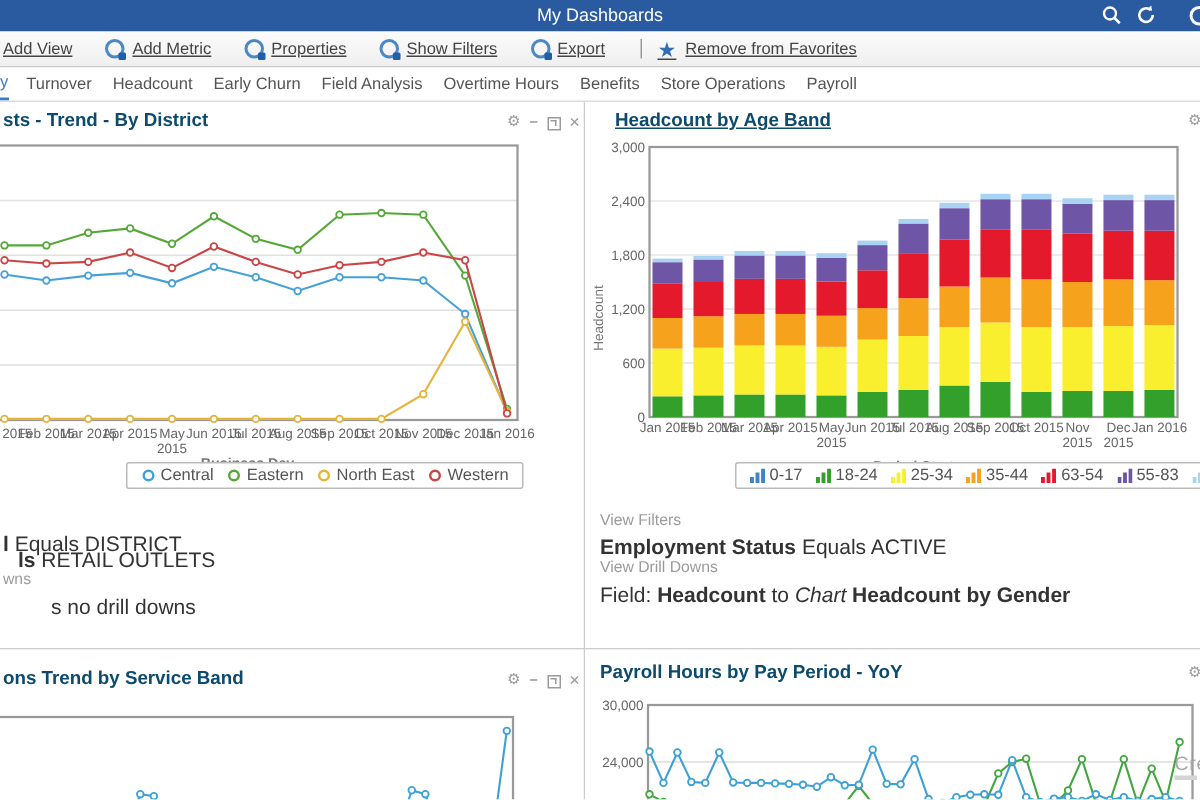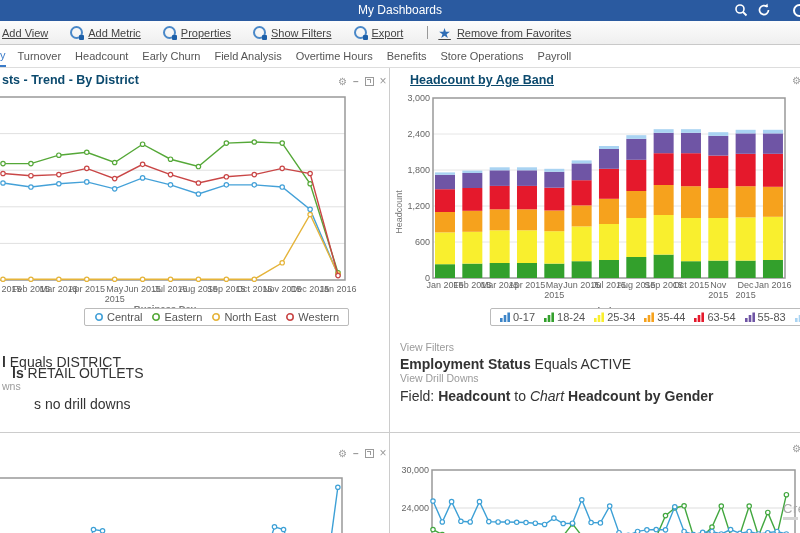--- a/index.html
+++ b/index.html
@@ -411,20 +411,21 @@
   <div class="meta" style="left:10px;top:320px;">
     <span>Field:</span>
     <b>Headcount</b>
     <span>to</span>
     <i>Chart</i>
     <b>Headcount by Gender</b>
   </div>
 </div>
 
 <div class="panel" style="left:0;top:433px;width:389px;height:100px;">
+  <div class="panel-title" style="left:2px;top:12px;">ons Trend by Service Band</div>
   <div class="head-icons" style="left:338px;top:15px;">
     <span class="icn ic-gear"></span>
     <span class="icn ic-min"></span>
     <span class="icn ic-pop"></span>
     <span class="icn ic-close"></span>
   </div>
   <svg id="serviceband-svg" style="position:absolute;left:-12px;top:37px;" width="402" height="63">
       <rect x="-15" y="8" width="369" height="140" fill="none" stroke="#999" stroke-width="1.5"></rect>
       <polyline points="15,87.19999999999999 24.05,84.56 33.1,85.88 42.150000000000006,83.24 51.2,87.19999999999999 60.25,85.88 69.30000000000001,84.56 78.35000000000001,87.19999999999999 87.4,83.24 96.45,85.88 105.5,59.47999999999999 114.55000000000001,60.8 123.60000000000001,84.56 132.65,85.88 141.70000000000002,87.19999999999999 150.75,84.56 159.8,83.24 168.85000000000002,85.88 177.9,87.19999999999999 186.95000000000002,84.56 196,85.88 205.05,87.19999999999999 214.10000000000002,83.24 223.15,84.56 232.20000000000002,85.88 241.25000000000003,87.19999999999999 250.3,84.56 259.35,85.88 268.40000000000003,83.24 277.45000000000005,84.56 286.5,56.83999999999999 295.55,59.47999999999999 304.6,84.56 313.65000000000003,85.88 322.70000000000005,87.19999999999999 331.75,83.24 340.8,84.56 349.85,17.239999999999995" fill="none" stroke="#3da0d6" stroke-width="1.4"></polyline>
       <circle cx="15" cy="87.19999999999999" r="2.2" fill="#fff" stroke="#3da0d6" stroke-width="1.2"></circle>
@@ -462,20 +463,21 @@
       <circle cx="304.6" cy="84.56" r="2.2" fill="#fff" stroke="#3da0d6" stroke-width="1.2"></circle>
       <circle cx="313.65000000000003" cy="85.88" r="2.2" fill="#fff" stroke="#3da0d6" stroke-width="1.2"></circle>
       <circle cx="322.70000000000005" cy="87.19999999999999" r="2.2" fill="#fff" stroke="#3da0d6" stroke-width="1.2"></circle>
       <circle cx="331.75" cy="83.24" r="2.2" fill="#fff" stroke="#3da0d6" stroke-width="1.2"></circle>
       <circle cx="340.8" cy="84.56" r="2.2" fill="#fff" stroke="#3da0d6" stroke-width="1.2"></circle>
       <circle cx="349.85" cy="17.239999999999995" r="2.2" fill="#fff" stroke="#3da0d6" stroke-width="1.2"></circle>
     </svg>
 </div>
 
 <div class="panel" style="left:390px;top:433px;width:410px;height:100px;">
+  <div class="panel-title" style="left:10px;top:8px;">Payroll Hours by Pay Period - YoY</div>
   <div class="head-icons" style="left:402px;top:11px;">
     <span class="icn ic-gear"></span>
   </div>
   <svg id="payroll-svg" style="position:absolute;left:0;top:22px;" width="410" height="78">
       <line x1="42" y1="53" x2="405" y2="53" stroke="#ddd" stroke-width="1"></line>
       <rect x="42" y="15" width="363" height="120" fill="none" stroke="#999" stroke-width="1.5"></rect>
       <text x="39" y="18" text-anchor="end" font-size="9" fill="#666">30,000</text>
       <text x="39" y="56" text-anchor="end" font-size="9" fill="#666">24,000</text>
       <polyline points="43,74.53333333333333 52.3,79.6 61.6,81.5 70.9,80.86666666666666 80.2,82.13333333333334 89.5,81.5 98.80000000000001,82.76666666666667 108.10000000000001,82.13333333333334 117.4,81.5 126.7,82.13333333333334 136,81.5 145.3,80.86666666666666 154.60000000000002,82.13333333333334 163.9,81.5 173.20000000000002,80.86666666666666 182.5,68.83333333333334 191.8,80.86666666666666 201.10000000000002,81.5 210.4,82.13333333333334 219.70000000000002,81.5 229,82.13333333333334 238.3,81.5 247.60000000000002,80.86666666666666 256.9,81.5 266.20000000000005,82.13333333333334 275.5,60.6 284.8,53 294.1,50.78333333333333 303.40000000000003,80.86666666666666 312.70000000000005,81.5 322,72 331.3,51.1 340.6,80.23333333333333 349.90000000000003,79.6 359.20000000000005,51.1 368.5,80.86666666666666 377.8,57.43333333333333 387.1,79.6 396.40000000000003,39.7" fill="none" stroke="#42a73f" stroke-width="1.4"></polyline>
       <circle cx="43" cy="74.53333333333333" r="2.2" fill="#fff" stroke="#42a73f" stroke-width="1.2"></circle>

